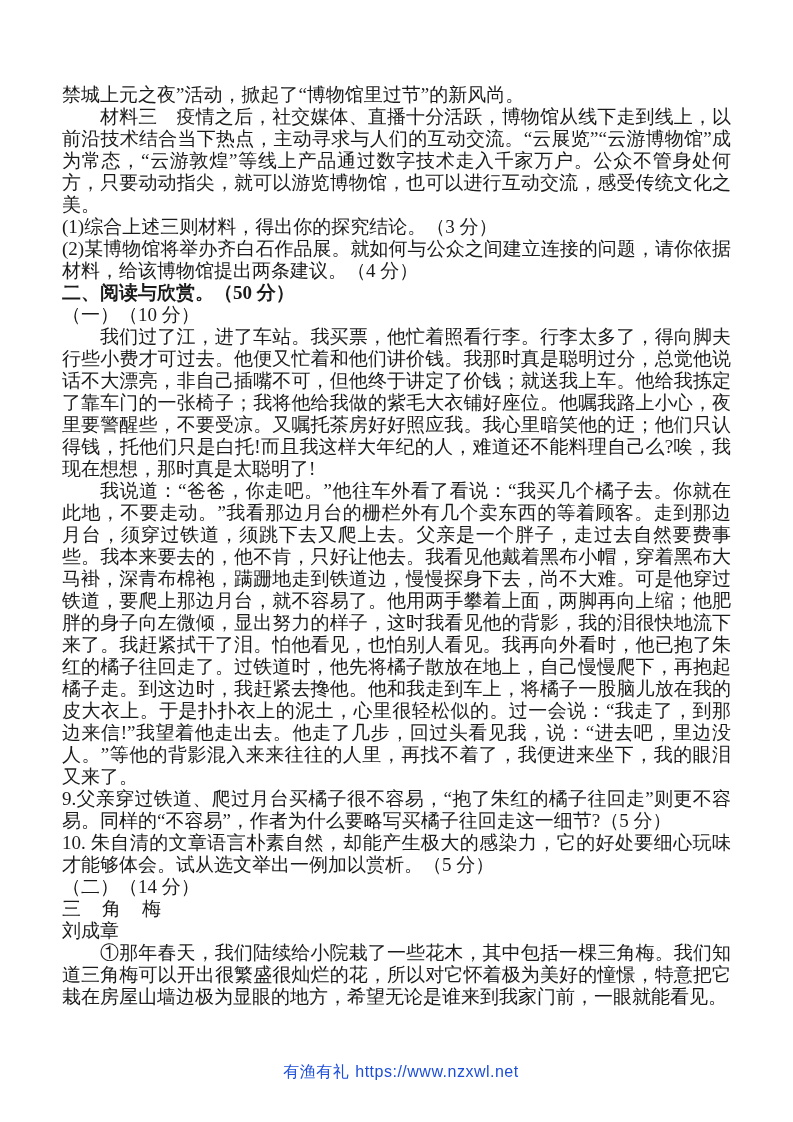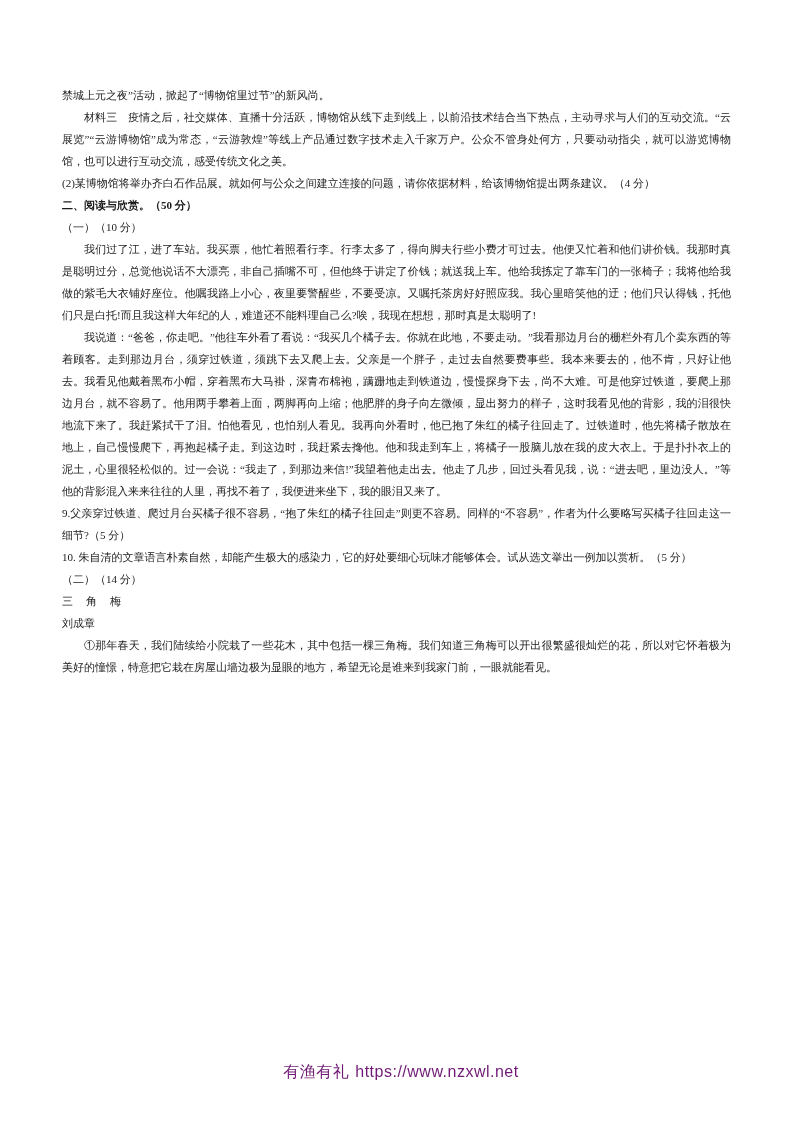--- a/index.html
+++ b/index.html
@@ -14,21 +14,21 @@
     background: #ffffff;
     font-family: "Liberation Serif", "DejaVu Serif", serif;
     color: #1b1b1b;
     overflow: hidden;
   }
   .content {
     position: absolute;
     left: 62px;
     top: 84px;
     width: 669px;
-    font-size: 11px;
+    font-size: 19px;
     line-height: 22px;
     text-align: justify;
     text-justify: inter-ideograph;
   }
   p.line {
     margin: 0;
     padding: 0;
   }
   .indent { text-indent: 2em; }
   .gap-after-q1 { margin-bottom: 56px; }
@@ -38,37 +38,38 @@
   .center { text-align: left; text-indent: 0; }
   .essay-title { letter-spacing: 1px; font-family: Liberation Serif, serif; }
   .footer {
     position: absolute;
     left: 0;
     right: 0;
     top: 1062px;
     text-align: center;
     font-family: "Liberation Sans", "DejaVu Sans", sans-serif;
     font-size: 16px;
-    color: #701a75;
+    color: #1d4ed8;
     letter-spacing: 0.5px;
     padding-left: 9px;
   }
   .footer .brand { margin-right: 6px; }
 </style>
 </head>
 <body>
 
 <div class="page">
   <div class="content">
 
     <p class="line">禁城上元之夜”活动，掀起了“博物馆里过节”的新风尚。</p>
 
 
     <p class="line indent">材料三　疫情之后，社交媒体、直播十分活跃，博物馆从线下走到线上，以前沿技术结合当下热点，主动寻求与人们的互动交流。“云展览”“云游博物馆”成为常态，“云游敦煌”等线上产品通过数字技术走入千家万户。公众不管身处何方，只要动动指尖，就可以游览博物馆，也可以进行互动交流，感受传统文化之美。</p>
 
+    <p class="line gap-after-q1">(1)综合上述三则材料，得出你的探究结论。（3 分）</p>
 
     <p class="line">(2)某博物馆将举办齐白石作品展。就如何与公众之间建立连接的问题，请你依据材料，给该博物馆提出两条建议。（4 分）</p>
 
     <p class="line section-heading">二、阅读与欣赏。（50 分）</p>
 
     <p class="line center">（一）（10 分）</p>
 
     <p class="line indent">我们过了江，进了车站。我买票，他忙着照看行李。行李太多了，得向脚夫行些小费才可过去。他便又忙着和他们讲价钱。我那时真是聪明过分，总觉他说话不大漂亮，非自己插嘴不可，但他终于讲定了价钱；就送我上车。他给我拣定了靠车门的一张椅子；我将他给我做的紫毛大衣铺好座位。他嘱我路上小心，夜里要警醒些，不要受凉。又嘱托茶房好好照应我。我心里暗笑他的迂；他们只认得钱，托他们只是白托!而且我这样大年纪的人，难道还不能料理自己么?唉，我现在想想，那时真是太聪明了!</p>
 
     <p class="line indent">我说道：“爸爸，你走吧。”他往车外看了看说：“我买几个橘子去。你就在此地，不要走动。”我看那边月台的栅栏外有几个卖东西的等着顾客。走到那边月台，须穿过铁道，须跳下去又爬上去。父亲是一个胖子，走过去自然要费事些。我本来要去的，他不肯，只好让他去。我看见他戴着黑布小帽，穿着黑布大马褂，深青布棉袍，蹒跚地走到铁道边，慢慢探身下去，尚不大难。可是他穿过铁道，要爬上那边月台，就不容易了。他用两手攀着上面，两脚再向上缩；他肥胖的身子向左微倾，显出努力的样子，这时我看见他的背影，我的泪很快地流下来了。我赶紧拭干了泪。怕他看见，也怕别人看见。我再向外看时，他已抱了朱红的橘子往回走了。过铁道时，他先将橘子散放在地上，自己慢慢爬下，再抱起橘子走。到这边时，我赶紧去搀他。他和我走到车上，将橘子一股脑儿放在我的皮大衣上。于是扑扑衣上的泥土，心里很轻松似的。过一会说：“我走了，到那边来信!”我望着他走出去。他走了几步，回过头看见我，说：“进去吧，里边没人。”等他的背影混入来来往往的人里，再找不着了，我便进来坐下，我的眼泪又来了。</p>

